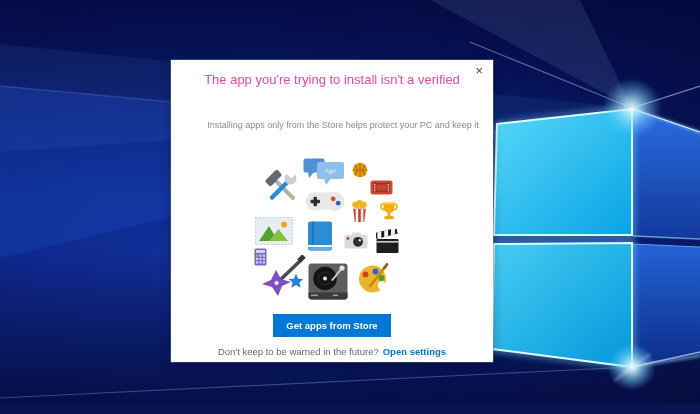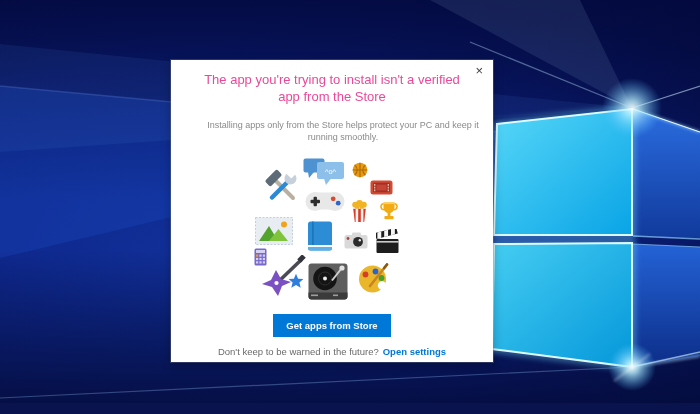--- a/index.html
+++ b/index.html
@@ -112,26 +112,24 @@
   </svg>
 
   <div class="dialog">
 
     <button class="close-btn">
       <span>×</span>
     </button>
 
     <div class="title">
       <div>The app you're trying to install isn't a verified</div>
-      <div>app from the Store</div>
     </div>
 
     <div class="subtitle">
       <div>Installing apps only from the Store helps protect your PC and keep it</div>
-      <div>running smoothly.</div>
     </div>
 
     <div class="collage">
 
       <svg class="icon" style="left:96px;top:2px" width="42" height="30" viewBox="0 0 42 30">
         <rect x="0.5" y="0.5" width="21" height="14" rx="2" fill="#4e92d2"></rect>
         <polygon points="5,14 11,14 6,20" fill="#4e92d2"></polygon>
         <rect x="14" y="4" width="27" height="17" rx="2" fill="#8cc0ea"></rect>
         <polygon points="21,20.5 28,20.5 23,27" fill="#8cc0ea"></polygon>
         <text x="27.5" y="15.5" text-anchor="middle" font-size="7.5" fill="#ffffff">^o^</text>

